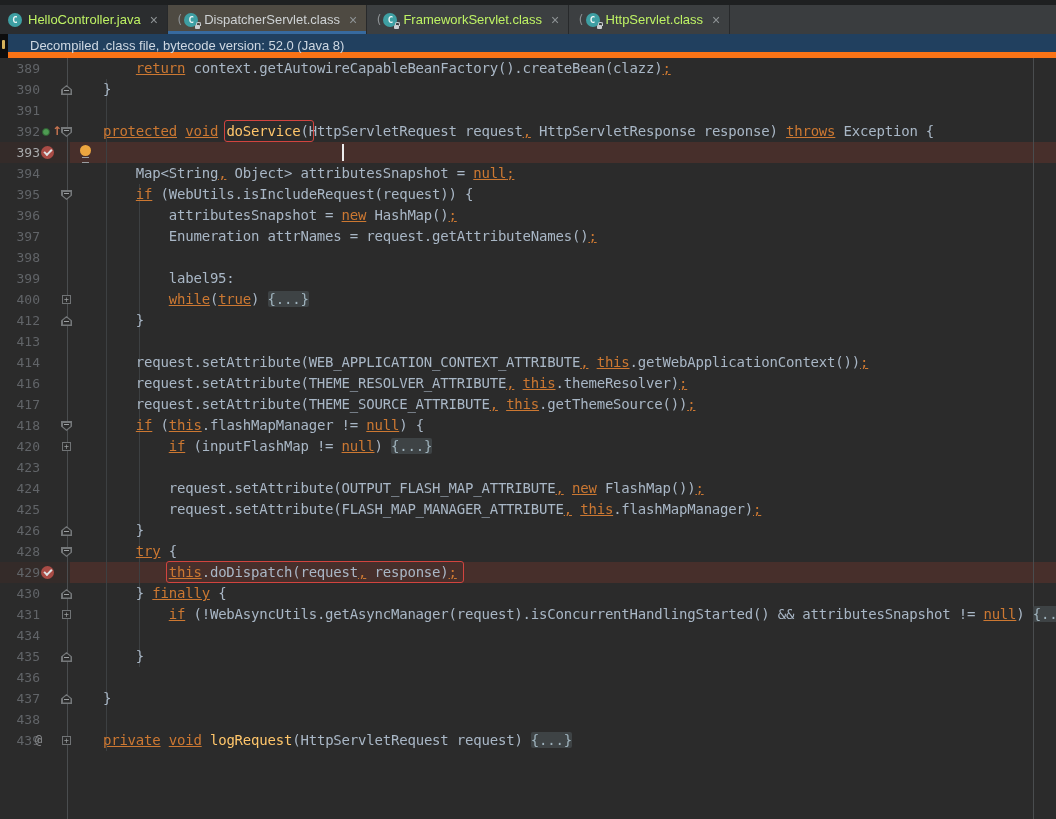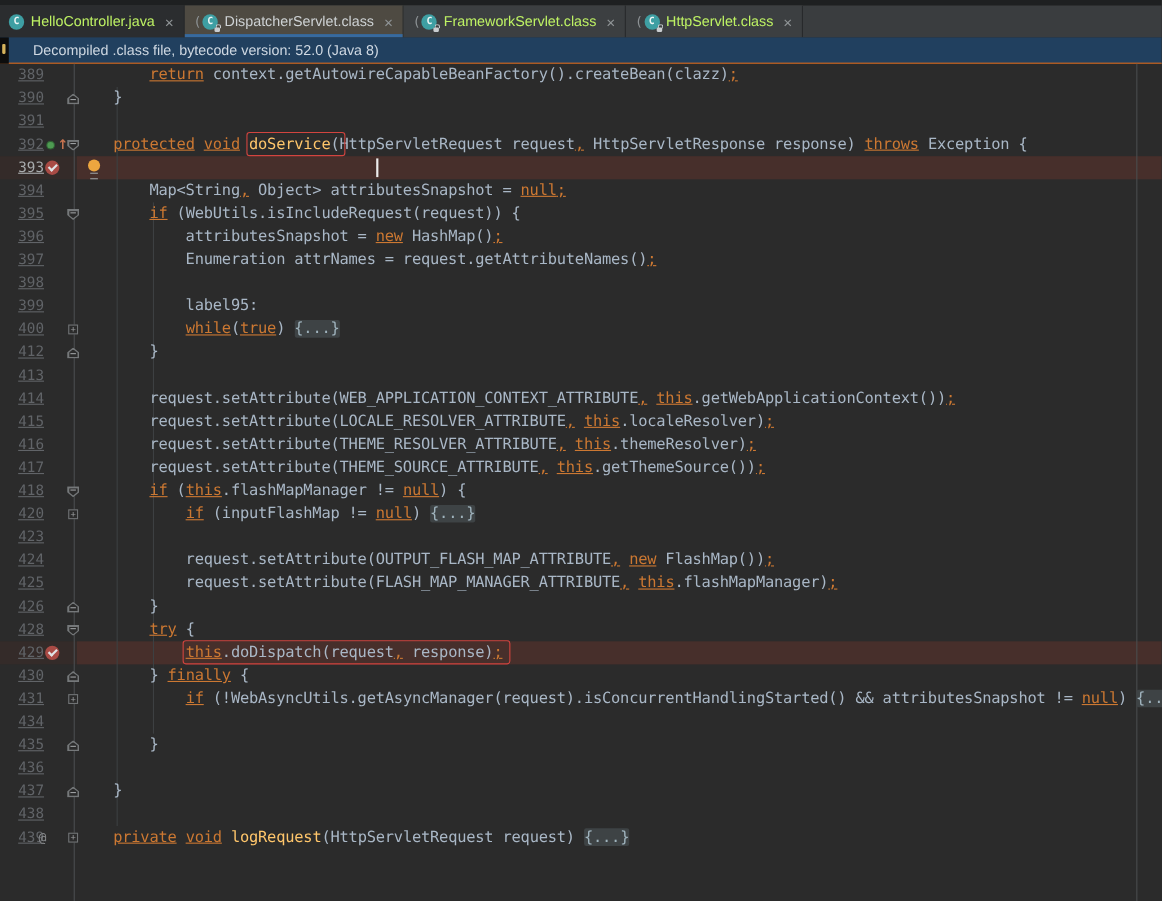--- a/index.html
+++ b/index.html
@@ -20,33 +20,33 @@
   .cicon-wrap{display:flex;align-items:center;}
   .cicon-paren{color:#8d9295;font-size:12px;font-family:"DejaVu Sans Mono",monospace;margin-right:1px;}
   .cicon{position:relative;width:14px;height:14px;border-radius:50%;background:#3e9fa3;
          color:#eef6f6;font-size:9px;font-weight:bold;text-align:center;line-height:14px;
          font-family:"DejaVu Sans Mono",monospace;}
   .cicon .lock{position:absolute;right:-2px;bottom:-2px;width:5px;height:4px;background:#c9cdd0;border-radius:1px;}
   .cicon .lock:before{content:"";position:absolute;top:-3px;left:1px;width:3px;height:3px;
          border:1px solid #c9cdd0;border-bottom:none;border-radius:2px 2px 0 0;}
   
   #banner{position:absolute;left:0;top:34px;width:1056px;height:24px;background:#21405f;
-          border-bottom:1px solid #f97316;}
+          border-bottom:6px solid #f97316;}
   #banner .edge{position:absolute;left:0;top:0;width:8px;height:24px;background:#0d0d0d;}
   #banner .edge .mark{position:absolute;left:2px;top:6px;width:3px;height:9px;background:#d6b35c;border-radius:1px;}
   #banner .txt{position:absolute;left:30px;top:0;line-height:24px;font-size:13px;color:#cfd8e2;white-space:nowrap;}
   
   #editor{position:absolute;left:0;top:58px;width:1056px;height:761px;background:#2b2b2b;}
   .vline{position:absolute;width:1px;background:#4a4d4f;z-index:1;}
   .iguide{position:absolute;width:1px;background:#3d4042;z-index:1;}
   .row{position:relative;height:21px;}
   .hl{position:absolute;left:70px;right:0;top:0;bottom:0;background:#472f2b;z-index:0;}
   .hlg{position:absolute;left:0;width:70px;top:0;bottom:0;background:#342b29;z-index:0;}
   .num{position:absolute;left:0;top:0;width:40px;text-align:right;color:#616468;
-       font:13px/21px "DejaVu Sans Mono",monospace;z-index:2;text-decoration:underline;}
+       font:13px/21px "DejaVu Sans Mono",monospace;z-index:2;}
   .num.bright{color:#a8abad;text-align:right;}
   .code{position:absolute;left:70px;top:0;white-space:pre;z-index:2;
         font:14px/21px "DejaVu Sans Mono",monospace;letter-spacing:-0.2px;}
   .seg-d{color:#a9b7c6;} .seg-k{color:#cc7832;text-decoration:underline;} .seg-m{color:#ffc66b;}
   .seg-f{color:#9fb3bd;background:#3e4345;border-radius:2px;}
   
   .bp{position:absolute;left:41px;top:4px;width:13px;height:13px;border-radius:50%;
       background:#a94b45;z-index:3;}
   .bp:after{content:"";position:absolute;left:3px;top:3px;width:6px;height:3px;
       border-left:2px solid #dfe3e5;border-bottom:2px solid #dfe3e5;transform:rotate(-45deg);}
@@ -202,24 +202,20 @@
     </div>
     <div class="row">
       <span class="num">413</span>
       <span class="code"></span>
     </div>
     <div class="row">
       <span class="num">414</span>
       <span class="code"><span class="seg-d">        request.setAttribute(WEB_APPLICATION_CONTEXT_ATTRIBUTE</span><span class="seg-k">,</span><span class="seg-d"> </span><span class="seg-k">this</span><span class="seg-d">.getWebApplicationContext())</span><span class="seg-k">;</span></span>
     </div>
     <div class="row">
-      <span class="num">415</span>
-      <span class="code"><span class="seg-d">        request.setAttribute(LOCALE_RESOLVER_ATTRIBUTE</span><span class="seg-k">,</span><span class="seg-d"> </span><span class="seg-k">this</span><span class="seg-d">.localeResolver)</span><span class="seg-k">;</span></span>
-    </div>
-    <div class="row">
       <span class="num">416</span>
       <span class="code"><span class="seg-d">        request.setAttribute(THEME_RESOLVER_ATTRIBUTE</span><span class="seg-k">,</span><span class="seg-d"> </span><span class="seg-k">this</span><span class="seg-d">.themeResolver)</span><span class="seg-k">;</span></span>
     </div>
     <div class="row">
       <span class="num">417</span>
       <span class="code"><span class="seg-d">        request.setAttribute(THEME_SOURCE_ATTRIBUTE</span><span class="seg-k">,</span><span class="seg-d"> </span><span class="seg-k">this</span><span class="seg-d">.getThemeSource())</span><span class="seg-k">;</span></span>
     </div>
     <div class="row">
       <span class="num">418</span>
       <div class="fold fm-pent fm-start">

